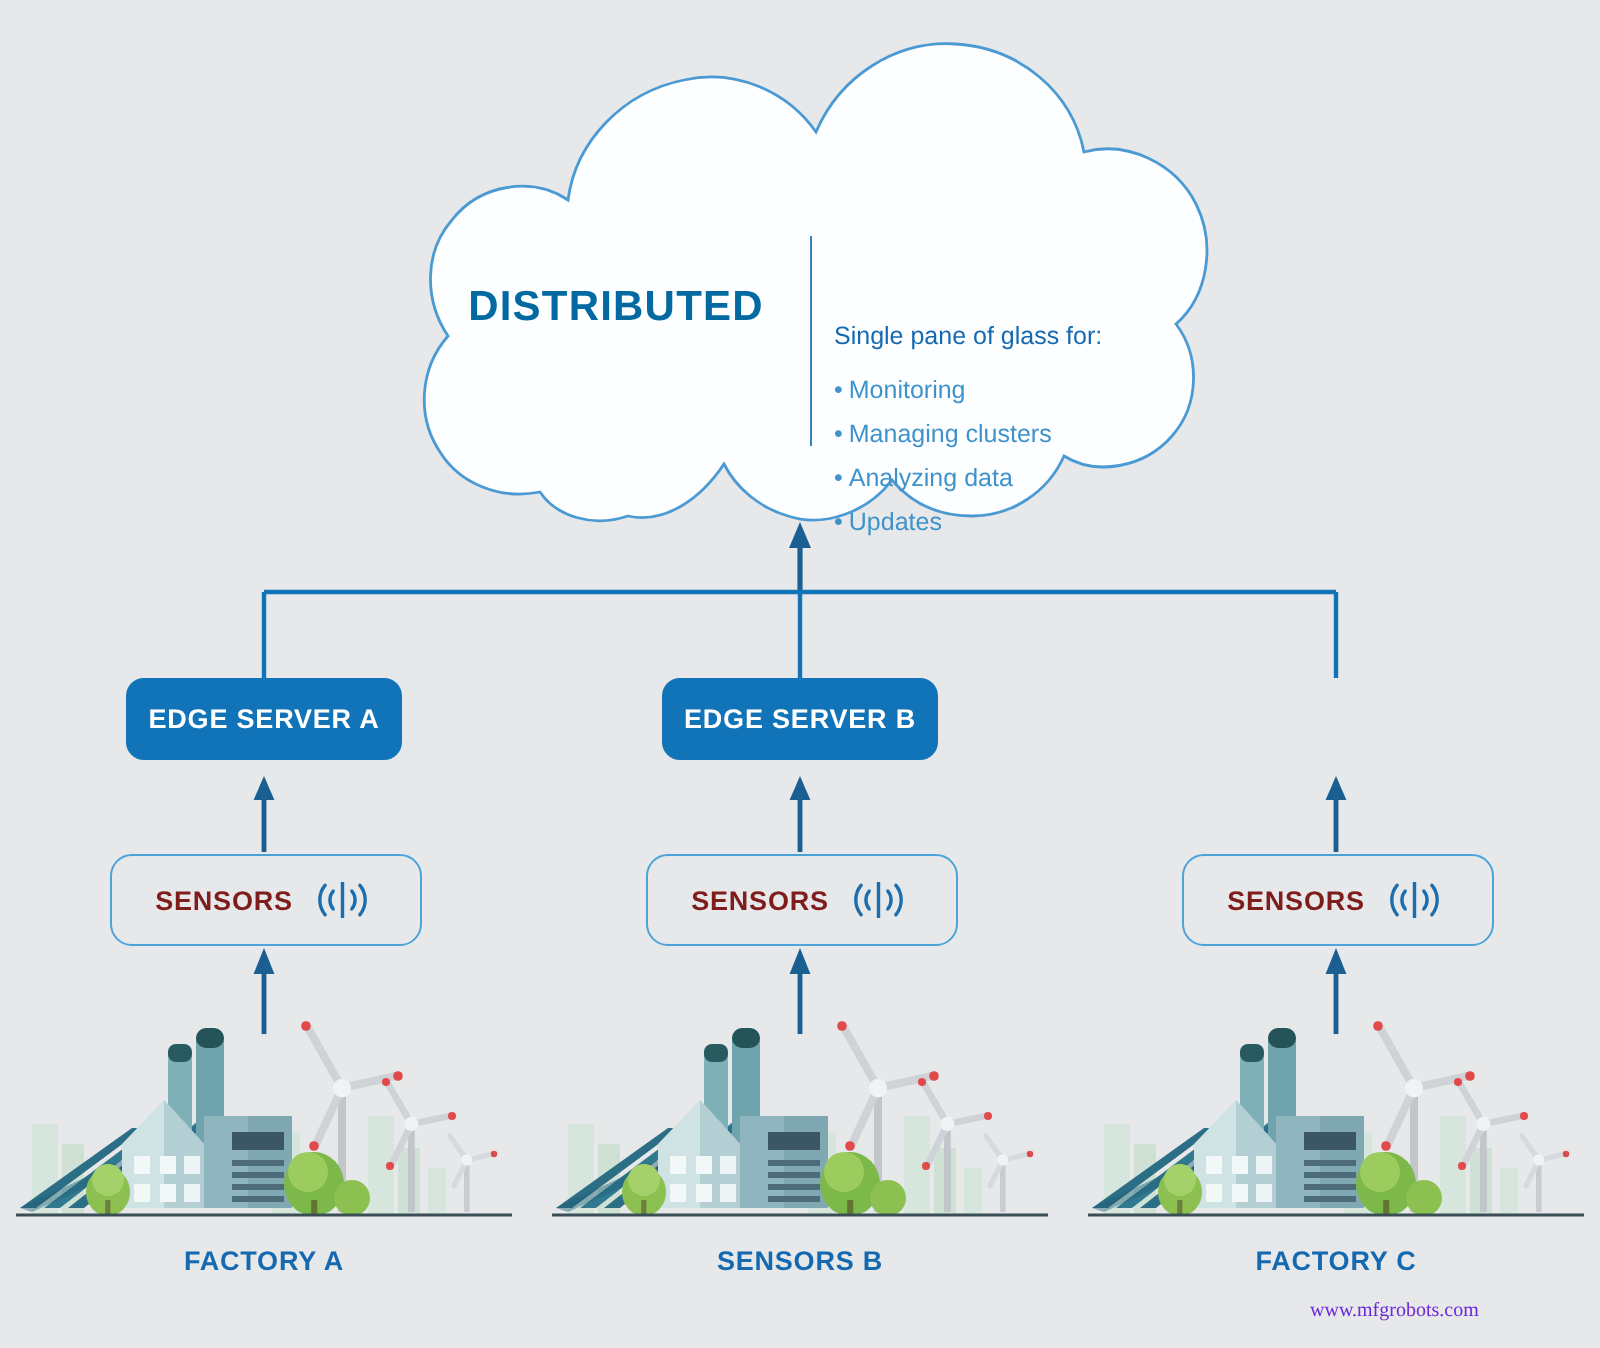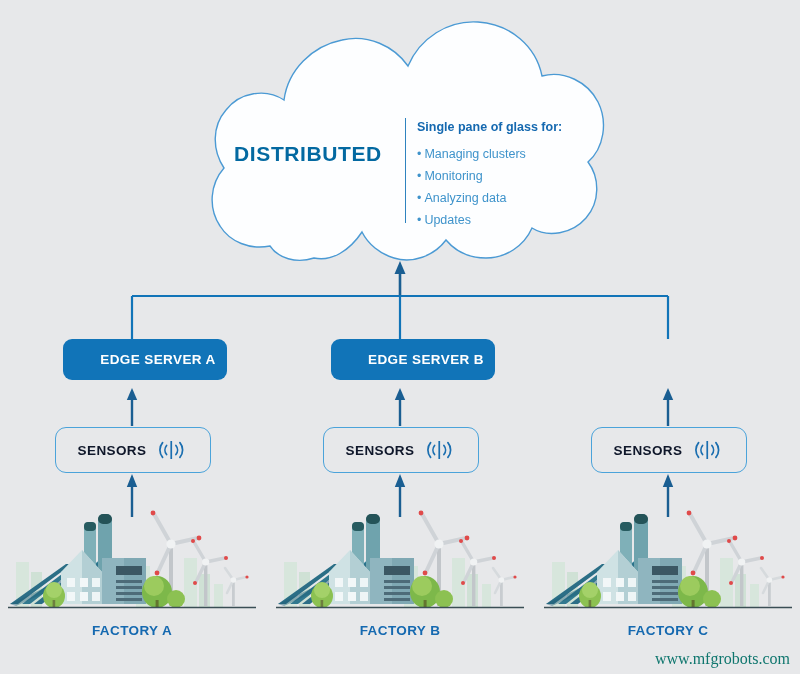--- a/index.html
+++ b/index.html
@@ -55,23 +55,24 @@
   }
   #cloud-list {
     position: absolute;
     left: 221px;
     top: 108px;
     width: 180px;
   }
   #cloud-list-heading {
     color: #1569b0;
     font-size: 12.5px;
-    font-weight: bold;
+    font-weight: normal;
     margin-bottom: 9px;
     white-space: nowrap;
+    margin-top: 41px;
   }
   .cloud-bullet {
     color: #3e93cb;
     font-size: 12.5px;
     line-height: 22px;
     white-space: nowrap;
   }
   .cloud-bullet .dot { margin-right: 3px; }
 
   
@@ -103,39 +104,38 @@
     height: 41px;
     background: #1174b8;
     border-radius: 9px;
     color: #ffffff;
     font-size: 13.5px;
     font-weight: bold;
     letter-spacing: 0.4px;
     display: flex;
     align-items: center;
     justify-content: center;
-    padding-left: 26px;
   }
 
   .sensors-box {
     position: absolute;
     top: 427px;
     left: 57px;
     width: 154px;
     height: 44px;
     border: 1.6px solid #4ba3da;
     border-radius: 11px;
     background: transparent;
     display: flex;
     align-items: center;
     justify-content: center;
     gap: 8px;
   }
   .sensors-label {
-    color: #0f172a;
+    color: #7f1d1d;
     font-size: 13.5px;
     font-weight: bold;
     letter-spacing: 0.4px;
     text-align: right;
   }
   .sensors-icon { display: block; }
 
   .factory-art {
     position: absolute;
     top: 500px;
@@ -152,22 +152,22 @@
     color: #1569b0;
     font-size: 13.5px;
     font-weight: bold;
     letter-spacing: 0.4px;
   }
 
   #watermark {
     position: absolute;
     left: 655px;
     top: 650px;
-    color: #0f766e;
-    font-size: 16px;
+    color: #6d28d9;
+    font-size: 10px;
     font-family: "Liberation Serif", serif;
   }
 </style>
 </head>
 <body>
 
 <div id="stage">
 
   <div id="cloud-group">
     <svg id="cloud-svg" width="412" height="252" viewBox="0 0 412 252">
@@ -195,24 +195,24 @@
     <div class="cloud-text-block">
       <div id="cloud-title">
         <div>DISTRIBUTED</div>
       </div>
 
       <div id="cloud-divider"></div>
 
       <div id="cloud-list">
         <div id="cloud-list-heading">Single pane of glass for:</div>
         <div class="cloud-bullet">
-          <span class="dot">•</span><span>Managing clusters</span>
+          <span class="dot">•</span><span>Monitoring</span>
         </div>
         <div class="cloud-bullet">
-          <span class="dot">•</span><span>Monitoring</span>
+          <span class="dot">•</span><span>Managing clusters</span>
         </div>
         <div class="cloud-bullet">
           <span class="dot">•</span><span>Analyzing data</span>
         </div>
         <div class="cloud-bullet">
           <span class="dot">•</span><span>Updates</span>
         </div>
       </div>
     </div>
   </div>
@@ -461,21 +461,21 @@
         <rect x="46.6" y="100" width="2.6" height="8" fill="#6d7f3e"></rect>
         <ellipse cx="151" cy="92" rx="15" ry="16" fill="#7db84a"></ellipse>
         <ellipse cx="148" cy="86" rx="10" ry="10" fill="#9ccb5e"></ellipse>
         <rect x="149.6" y="100" width="3" height="8" fill="#63752f"></rect>
         <ellipse cx="170" cy="99" rx="9" ry="9" fill="#8cc152"></ellipse>
       </g>
 
       <line x1="2" y1="107.5" x2="250" y2="107.5" stroke="#3a4e55" stroke-width="1.6"></line>
     </svg>
 
-    <div class="factory-label">FACTORY B</div>
+    <div class="factory-label">SENSORS B</div>
   </div>
 
   <div class="column" id="column-c">
 
     <div class="sensors-box">
       <span class="sensors-label">SENSORS</span>
       <svg class="sensors-icon" width="34" height="22" viewBox="0 0 34 22">
         <rect x="16.4" y="2" width="1.7" height="18" fill="#1a6eb0"></rect>
         <path d="M12.6 6.5 A7 7 0 0 0 12.6 15.5" stroke="#1a6eb0" stroke-width="1.7" fill="none" stroke-linecap="round"></path>
         <path d="M8.6 3.6 A11.5 11.5 0 0 0 8.6 18.4" stroke="#1a6eb0" stroke-width="1.7" fill="none" stroke-linecap="round"></path>

